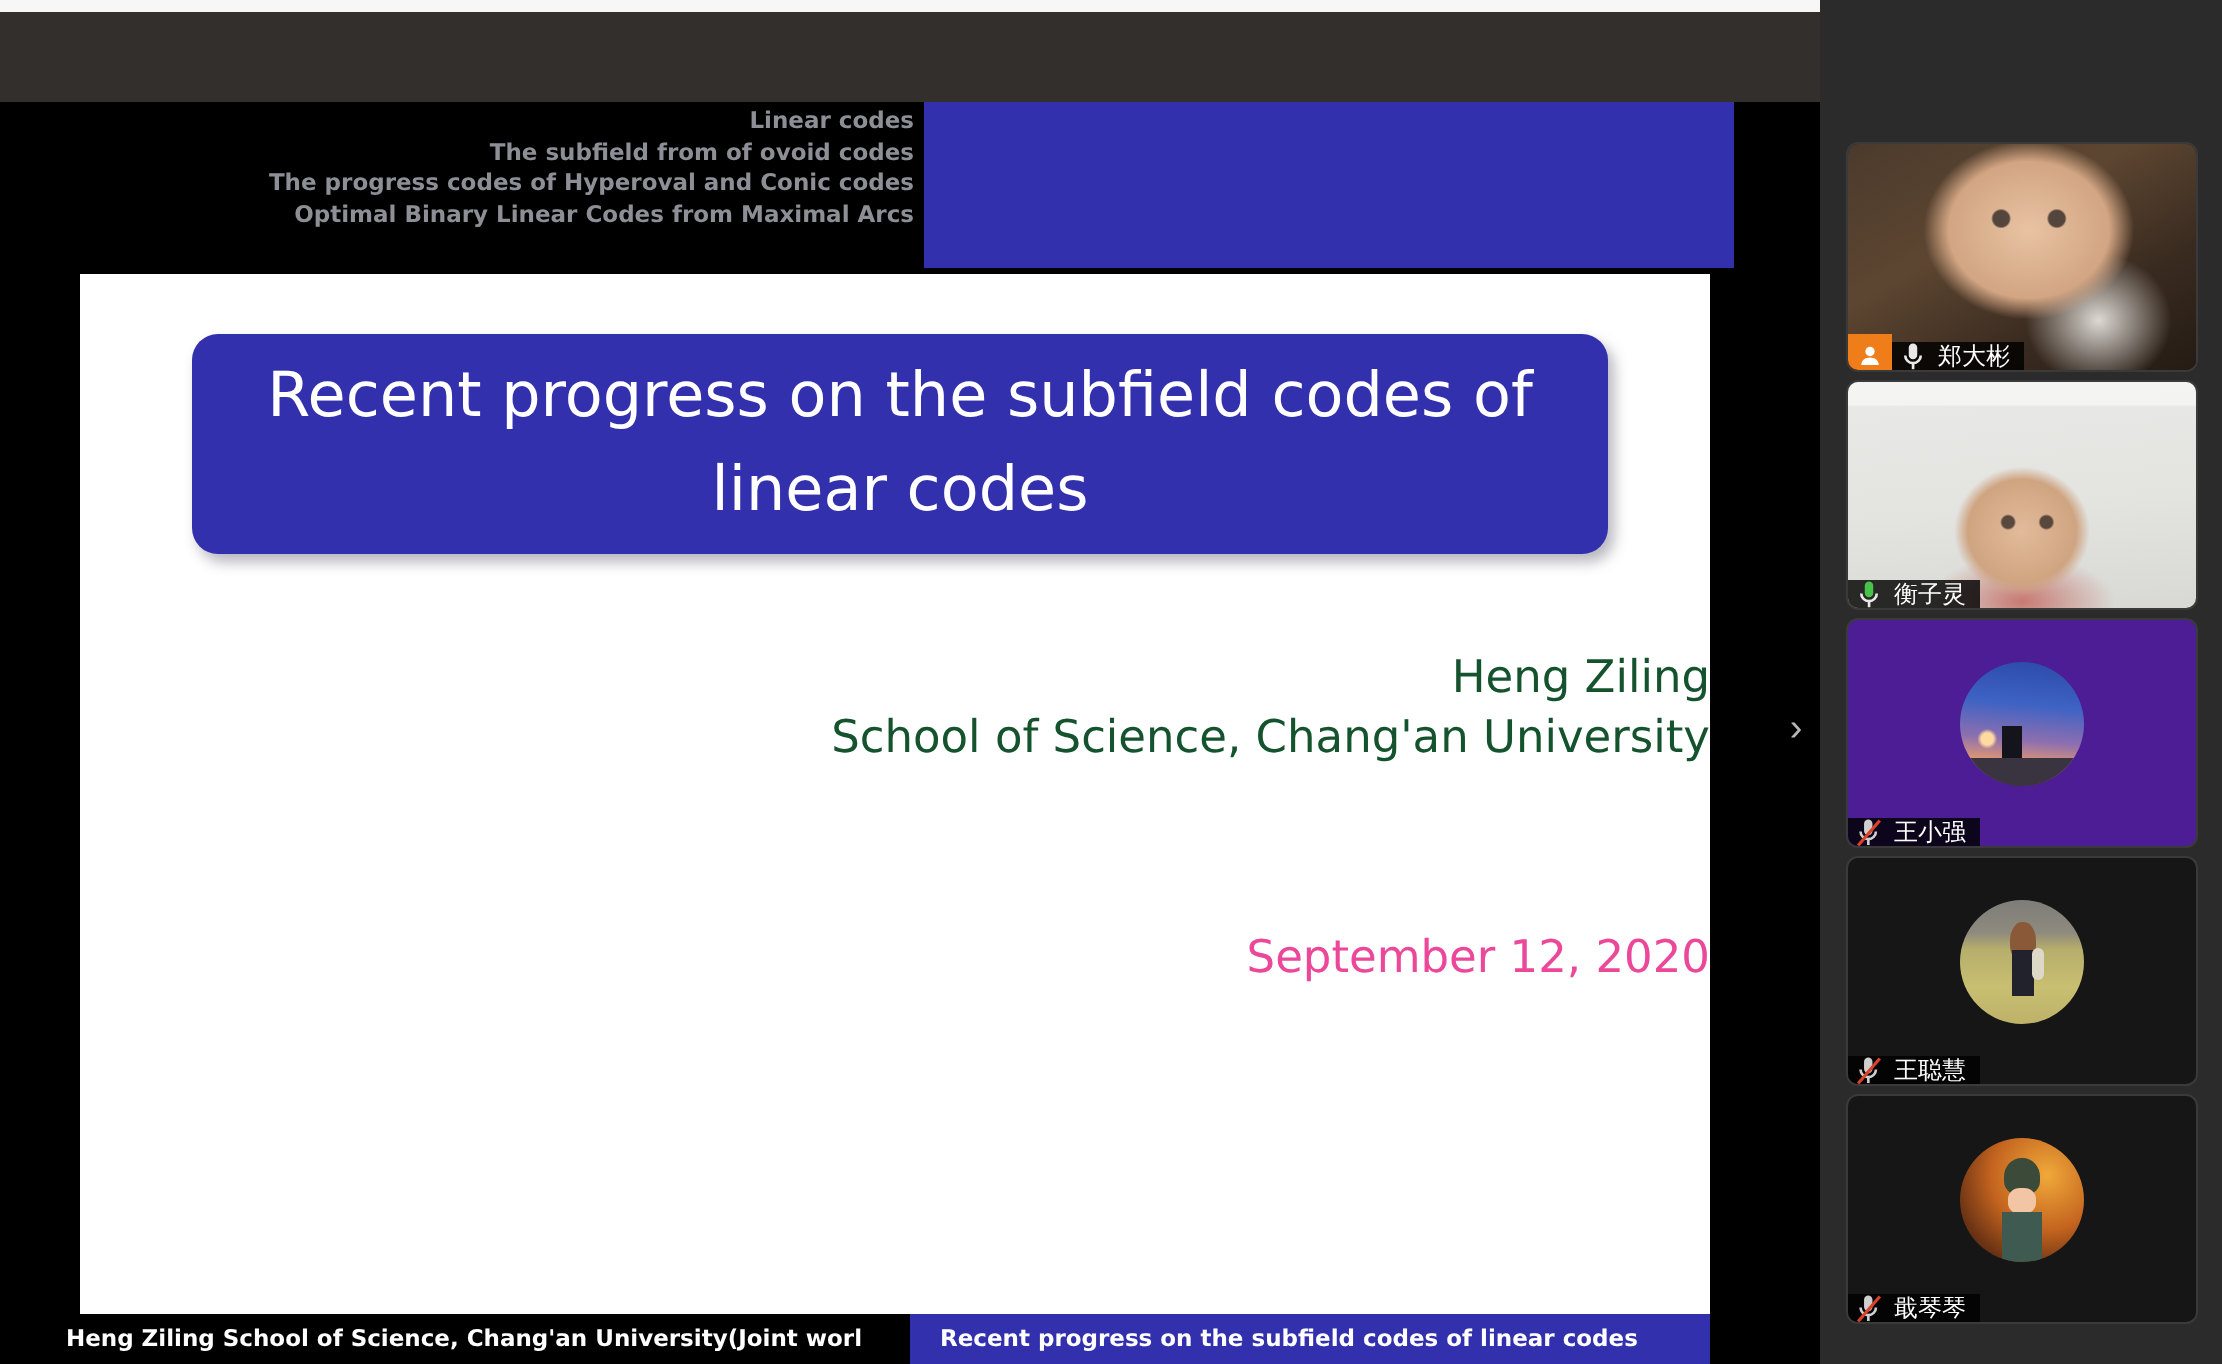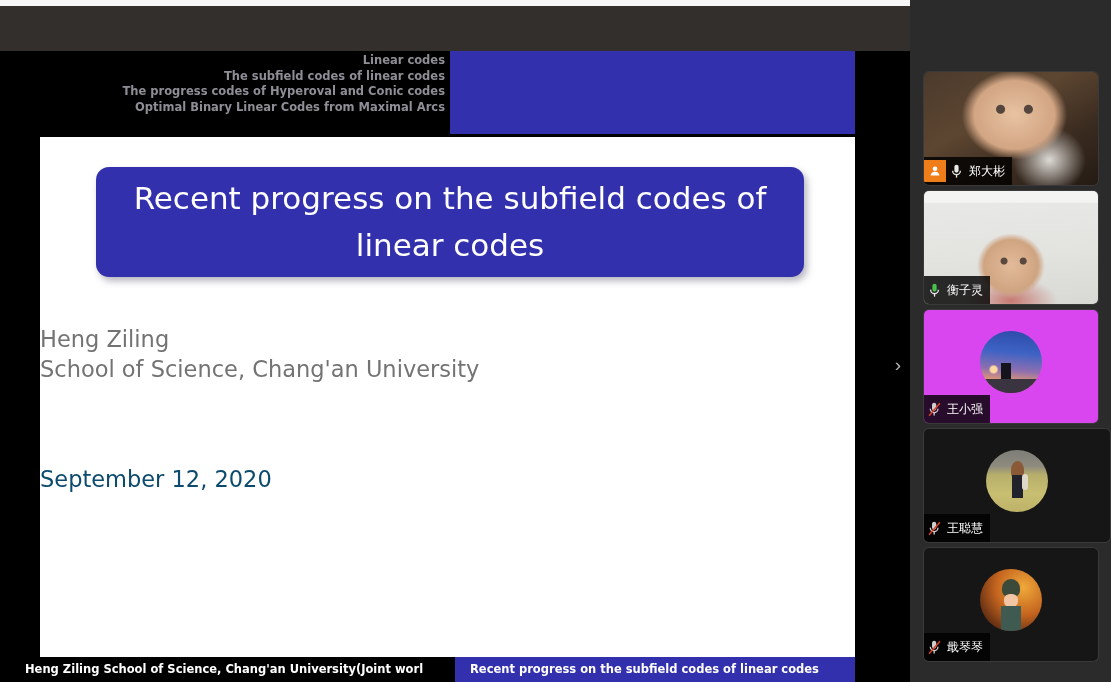--- a/index.html
+++ b/index.html
@@ -8,75 +8,75 @@
   .screen{position:relative;width:1111px;height:682px;background:#000;}
 
   
   .chrome-light{position:absolute;left:0;top:0;width:910px;height:6px;background:#f7f7f7;}
   .chrome-dark{position:absolute;left:0;top:6px;width:910px;height:45px;background:#332f2c;}
 
   
   .deck{position:absolute;left:0;top:51px;width:910px;height:631px;background:#000;}
 
   
-  .deck-head{position:absolute;left:0;top:0;width:754px;height:83px;text-align:right;}
+  .deck-head{position:absolute;left:12px;top:0;width:754px;height:83px;text-align:right;}
   .deck-head-left{position:absolute;left:0;top:0;width:450px;height:83px;background:#000;
       display:flex;flex-direction:column;justify-content:flex-start;align-items:flex-end;
       padding-top:2px;box-sizing:border-box;}
   .deck-head-left span{color:#8e8e96;font-size:11.5px;line-height:15.5px;
       font-weight:bold;padding-right:5px;white-space:nowrap;
       font-family:"DejaVu Sans",sans-serif;}
   .deck-head-right{position:absolute;left:450px;top:0;width:405px;height:83px;background:#3330ad;}
   .deck-head-pad{position:absolute;left:855px;top:0;width:55px;height:83px;background:#000;}
 
   
   .slide{position:absolute;left:40px;top:86px;width:815px;height:565px;background:#fff;}
 
   .title-box{position:absolute;left:56px;top:30px;width:708px;height:110px;
       background:#3330ad;border-radius:13px;
       box-shadow:3px 4px 7px rgba(90,90,110,.45);
       display:flex;align-items:center;justify-content:center;}
   .title-text{color:#fff;font-size:31px;line-height:47px;text-align:center;
       font-family:"DejaVu Sans",sans-serif;font-weight:400;padding:0 18px;}
 
-  .authors{position:absolute;left:0;top:187px;width:815px;text-align:left;
-      color:#737373;font-size:22.5px;line-height:30px;
-      font-family:"DejaVu Sans",sans-serif;}
-  .date{position:absolute;left:0;top:329px;width:815px;text-align:left;
-      color:#0c4a6e;font-size:22.5px;font-family:"DejaVu Sans",sans-serif;}
+  .authors{position:absolute;left:0;top:187px;width:815px;text-align:right;
+      color:#14532d;font-size:22.5px;line-height:30px;
+      font-family:"DejaVu Sans",sans-serif;}
+  .date{position:absolute;left:0;top:329px;width:815px;text-align:right;
+      color:#ec4899;font-size:22.5px;font-family:"DejaVu Sans",sans-serif;}
 
   
   .navsyms{position:absolute;right:16px;bottom:16px;display:flex;align-items:center;
       gap:9px;color:#b9bbe0;font-size:12px;user-select:none;}
   .navsyms .grp{display:flex;align-items:center;gap:2px;}
   .navsyms .tri{font-size:8px;}
   .navsyms .sq{font-size:10px;}
 
   
   .footline{position:absolute;left:0;bottom:0;width:910px;height:25px;}
   .foot-a{position:absolute;left:0;top:0;width:455px;height:25px;background:#000;
       color:#fff;font-size:11.5px;font-weight:bold;line-height:25px;
-      padding-left:25px;box-sizing:border-box;overflow:hidden;white-space:nowrap;
-      font-family:"DejaVu Sans",sans-serif;}
+      padding-left:9px;box-sizing:border-box;overflow:hidden;white-space:nowrap;
+      font-family:"DejaVu Sans",sans-serif;text-align:center;}
   .foot-b{position:absolute;left:455px;top:0;width:400px;height:25px;background:#3330ad;
       color:#fff;font-size:11.5px;font-weight:bold;line-height:25px;
       padding-left:15px;box-sizing:border-box;white-space:nowrap;
       font-family:"DejaVu Sans",sans-serif;}
   .foot-c{position:absolute;left:855px;top:0;width:55px;height:25px;background:#000;}
 
   
   .collapse{position:absolute;left:888px;top:352px;width:20px;height:26px;
       color:#b7b7b7;font-size:19px;line-height:26px;text-align:center;cursor:pointer;}
 
   
   .strip{position:absolute;left:910px;top:0;width:201px;height:682px;background:#2b2b2b;}
   .tile{position:absolute;left:14px;width:174px;border-radius:5px;overflow:hidden;
       background:#1d1d1d;box-shadow:0 0 0 1px #3a3a3a;}
   .tile .vid{position:absolute;inset:0;}
-  .badge{position:absolute;left:0;bottom:0;height:28px;display:flex;align-items:center;
+  .badge{position:absolute;left:0;bottom:0;height:14px;display:flex;align-items:center;
       background:rgba(0,0,0,.82);padding-right:7px;}
   .badge .host{width:22px;height:22px;background:#ef7d1a;display:flex;
       align-items:center;justify-content:center;}
   .badge .mic{width:21px;display:flex;align-items:center;justify-content:center;}
   .badge .nm{color:#fff;font-size:12px;padding-left:2px;white-space:nowrap;
       font-family:"DejaVu Sans",sans-serif;}
   .avatar{position:absolute;left:50%;top:46%;transform:translate(-50%,-50%);
       width:62px;height:62px;border-radius:50%;overflow:hidden;}
 </style>
 </head>
@@ -85,21 +85,21 @@
 <div class="screen">
 
   <div class="chrome-light"></div>
   <div class="chrome-dark"></div>
 
   <div class="deck">
 
     <div class="deck-head">
       <div class="deck-head-left">
         <span>Linear codes</span>
-        <span>The subfield codes of linear codes</span>
+        <span>The subfield from of ovoid codes</span>
         <span>The progress codes of Hyperoval and Conic codes</span>
         <span>Optimal Binary Linear Codes from Maximal Arcs</span>
       </div>
       <div class="deck-head-right"></div>
       <div class="deck-head-pad"></div>
     </div>
 
     <div class="slide">
 
       <div class="title-box">
@@ -194,41 +194,41 @@
           <svg width="11" height="15" viewBox="0 0 12 17" aria-hidden="true">
             <rect x="3.6" y="0.8" width="4.8" height="9" rx="2.4" fill="#49c24a"></rect>
             <path d="M1.6 7.6a4.4 4.4 0 0 0 8.8 0" stroke="#e9e9e9" stroke-width="1.5" fill="none"></path>
             <rect x="5.3" y="12" width="1.5" height="3.4" fill="#e9e9e9"></rect>
           </svg>
         </span>
         <span class="nm">衡子灵</span>
       </div>
     </div>
 
-    <div class="tile" style="top:310px;height:113px;background:#d946ef;">
+    <div class="tile" style="top:310px;height:113px;background:#4c1d95;">
       <div class="avatar" style="background:
              radial-gradient(circle at 22% 62%, #ffd9a0 0 3px, rgba(0,0,0,0) 5px),
              linear-gradient(185deg,#2c49a8 0%,#3d63c4 35%,#8d6fb0 62%,#e59a6e 80%,#2a2530 100%);">
         <div style="position:absolute;left:34%;top:52%;width:16%;height:26%;background:#14141c;"></div>
         <div style="position:absolute;left:0;bottom:0;width:100%;height:22%;background:#3a3340;"></div>
       </div>
       <div class="badge">
         <span class="mic">
           <svg width="14" height="15" viewBox="0 0 16 17" aria-hidden="true">
             <rect x="4.6" y="0.8" width="4.8" height="9" rx="2.4" fill="#cfcfcf"></rect>
             <path d="M2.6 7.6a4.4 4.4 0 0 0 8.8 0" stroke="#cfcfcf" stroke-width="1.5" fill="none"></path>
             <rect x="6.3" y="12" width="1.5" height="3.4" fill="#cfcfcf"></rect>
             <line x1="1.2" y1="15.6" x2="13.6" y2="1.4" stroke="#d9422b" stroke-width="1.8"></line>
           </svg>
         </span>
         <span class="nm">王小强</span>
       </div>
     </div>
 
-    <div class="tile" style="top:429px;height:113px;background:#161616;padding-left:12px;">
+    <div class="tile" style="top:429px;height:113px;background:#161616;">
       <div class="avatar" style="background:linear-gradient(180deg,#7d7d78 0%,#8e8a7e 26%,#b6ae6b 40%,#c9bf72 70%,#bdb268 100%);">
         <div style="position:absolute;left:41%;top:18%;width:20%;height:30%;border-radius:50% 50% 40% 40%;background:#8a5a38;"></div>
         <div style="position:absolute;left:42%;top:40%;width:17%;height:38%;background:#22222c;"></div>
         <div style="position:absolute;left:58%;top:38%;width:9%;height:26%;background:#ded8c8;border-radius:3px;"></div>
       </div>
       <div class="badge">
         <span class="mic">
           <svg width="14" height="15" viewBox="0 0 16 17" aria-hidden="true">
             <rect x="4.6" y="0.8" width="4.8" height="9" rx="2.4" fill="#cfcfcf"></rect>
             <path d="M2.6 7.6a4.4 4.4 0 0 0 8.8 0" stroke="#cfcfcf" stroke-width="1.5" fill="none"></path>

